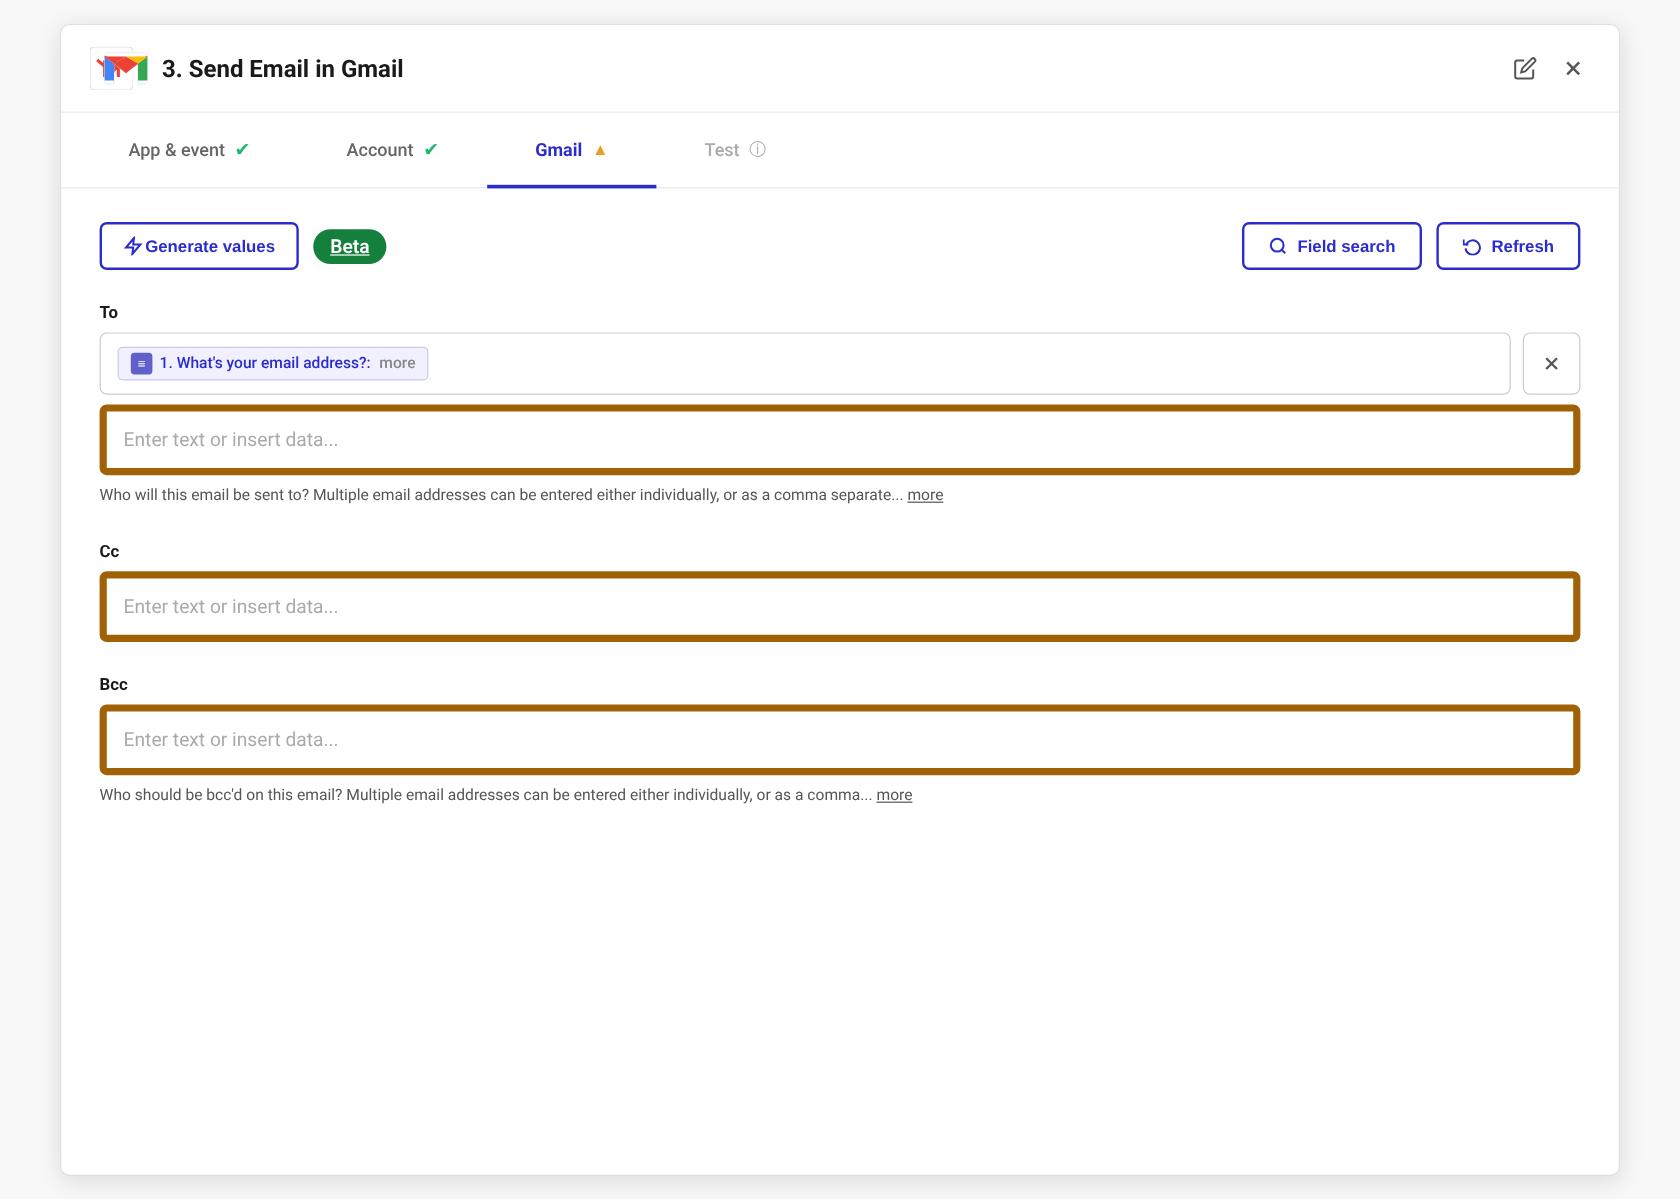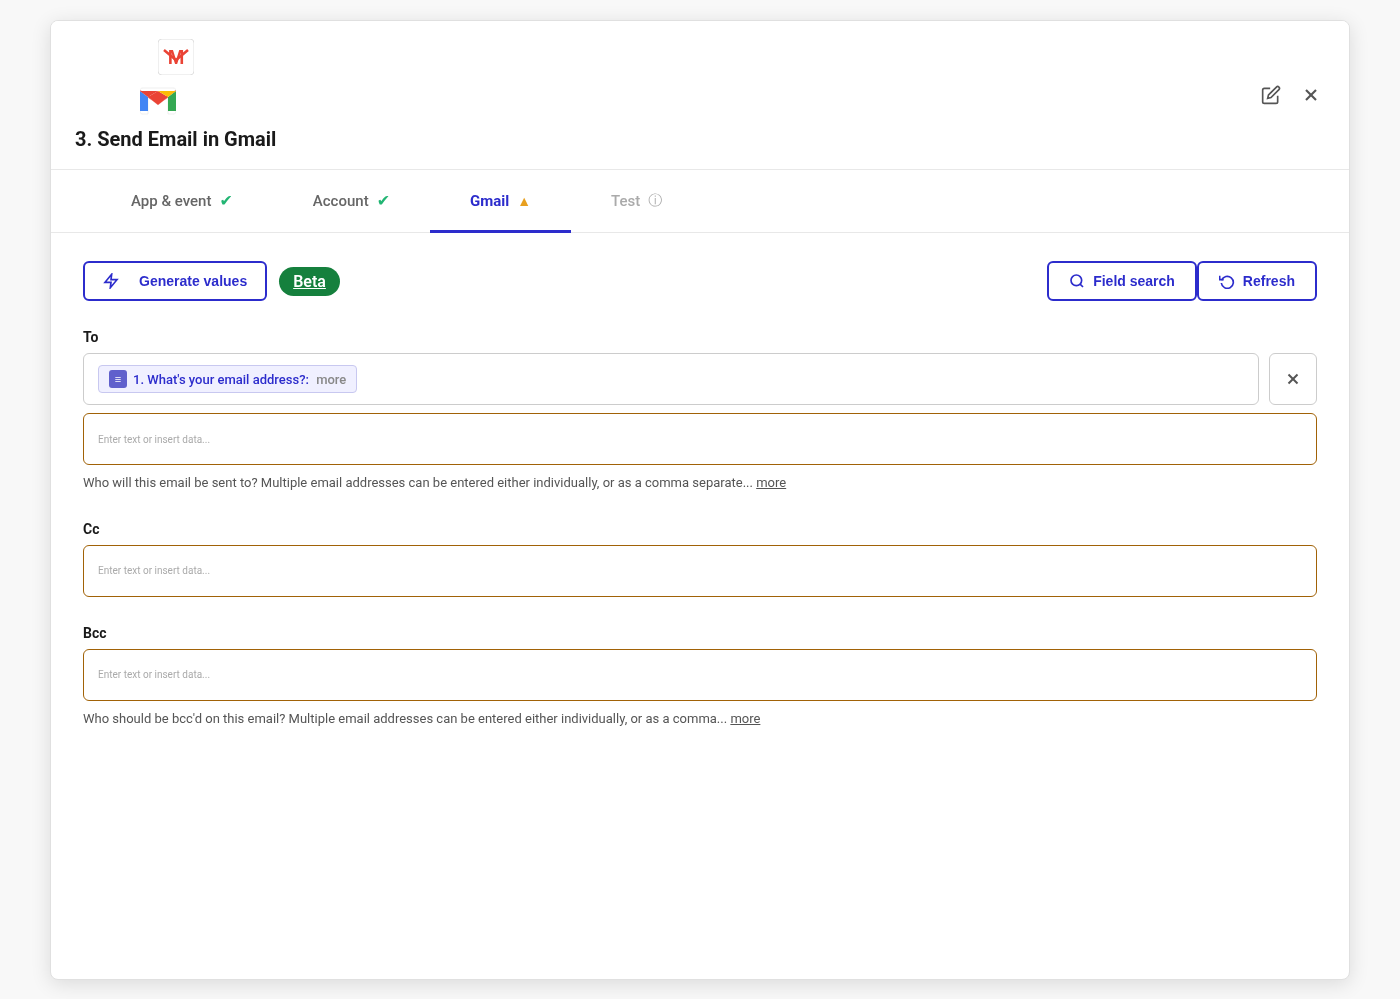--- a/index.html
+++ b/index.html
@@ -33,21 +33,20 @@
       justify-content: space-between;
       padding: 18px 24px;
       border-bottom: 1px solid #e8e8e8;
       background: #ffffff;
     }
 
     .modal-header-left {
       display: flex;
       align-items: center;
       gap: 12px;
-      flex-direction: column;
     }
 
     .gmail-icon {
       width: 36px;
       height: 36px;
     }
 
     .modal-title {
       font-size: 20px;
       font-weight: 700;
@@ -69,21 +68,21 @@
       padding: 4px;
       display: flex;
       align-items: center;
       justify-content: center;
     }
 
     
     .tabs {
       display: flex;
       align-items: center;
-      padding: 0 40px;
+      padding: 0 16px;
       border-bottom: 1px solid #e8e8e8;
       background: #ffffff;
     }
 
     .tab {
       display: flex;
       align-items: center;
       gap: 8px;
       padding: 20px 40px;
       font-size: 15px;
@@ -137,21 +136,21 @@
 
     .toolbar-left {
       display: flex;
       align-items: center;
       gap: 12px;
     }
 
     .generate-btn {
       display: flex;
       align-items: center;
-      gap: 20px;
+      gap: 2px;
       padding: 10px 18px;
       border: 2px solid #2c2ccc;
       border-radius: 6px;
       background: #ffffff;
       color: #2c2ccc;
       font-size: 14px;
       font-weight: 700;
       cursor: pointer;
     }
 
@@ -161,21 +160,21 @@
       border-radius: 20px;
       padding: 5px 14px;
       font-size: 16px;
       font-weight: 600;
       text-decoration: underline;
     }
 
     .toolbar-right {
       display: flex;
       align-items: flex-end;
-      gap: 0;
+      gap: 12px;
     }
 
     .field-search-btn, .refresh-btn {
       display: flex;
       align-items: center;
       gap: 8px;
       padding: 10px 20px;
       border: 2px solid #2c2ccc;
       border-radius: 6px;
       background: #ffffff;
@@ -263,24 +262,24 @@
       line-height: 1.5;
     }
 
     .field-hint .more-link {
       color: #555;
       text-decoration: underline;
       cursor: pointer;
     }
 
     .empty-input {
-      border: 1px solid #a16207;
+      border: 6px solid #a16207;
       border-radius: 6px;
       padding: 14px 14px;
-      font-size: 10px;
+      font-size: 16px;
       color: #aaa;
       width: 100%;
       min-height: 52px;
       background: #ffffff;
       display: flex;
       align-items: center;
       cursor: text;
       margin-bottom: 8px;
     }
   </style>

